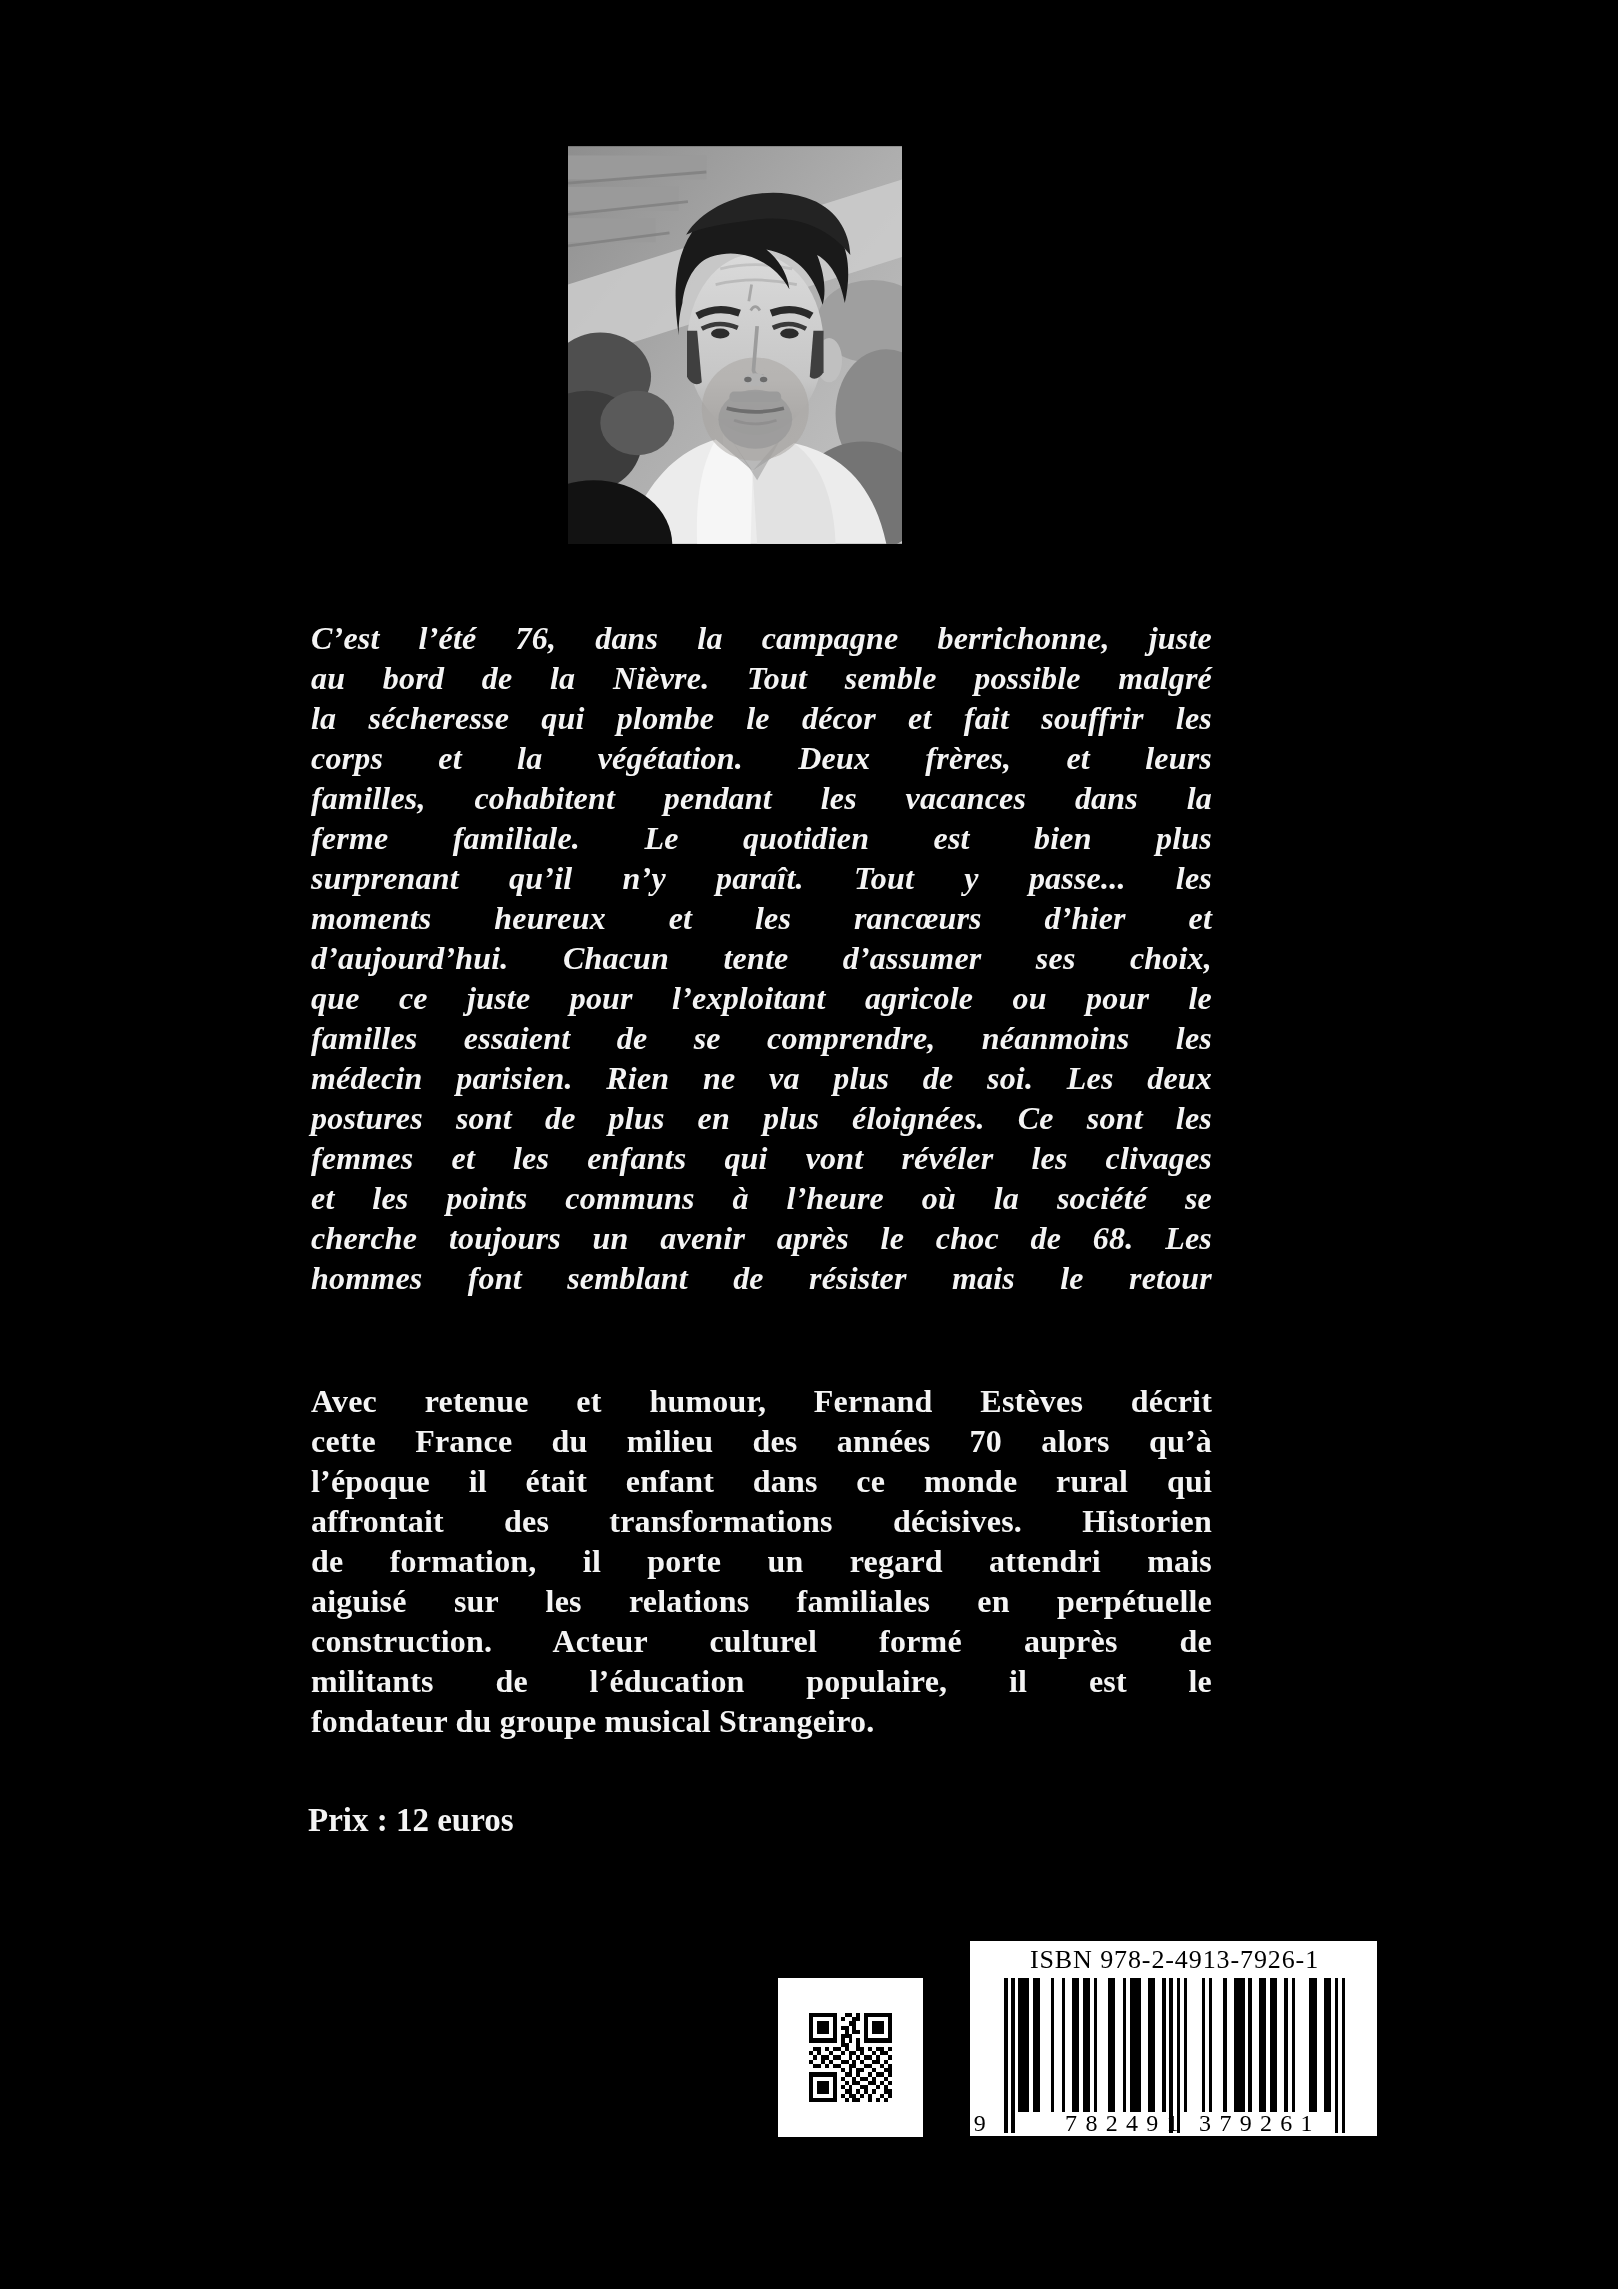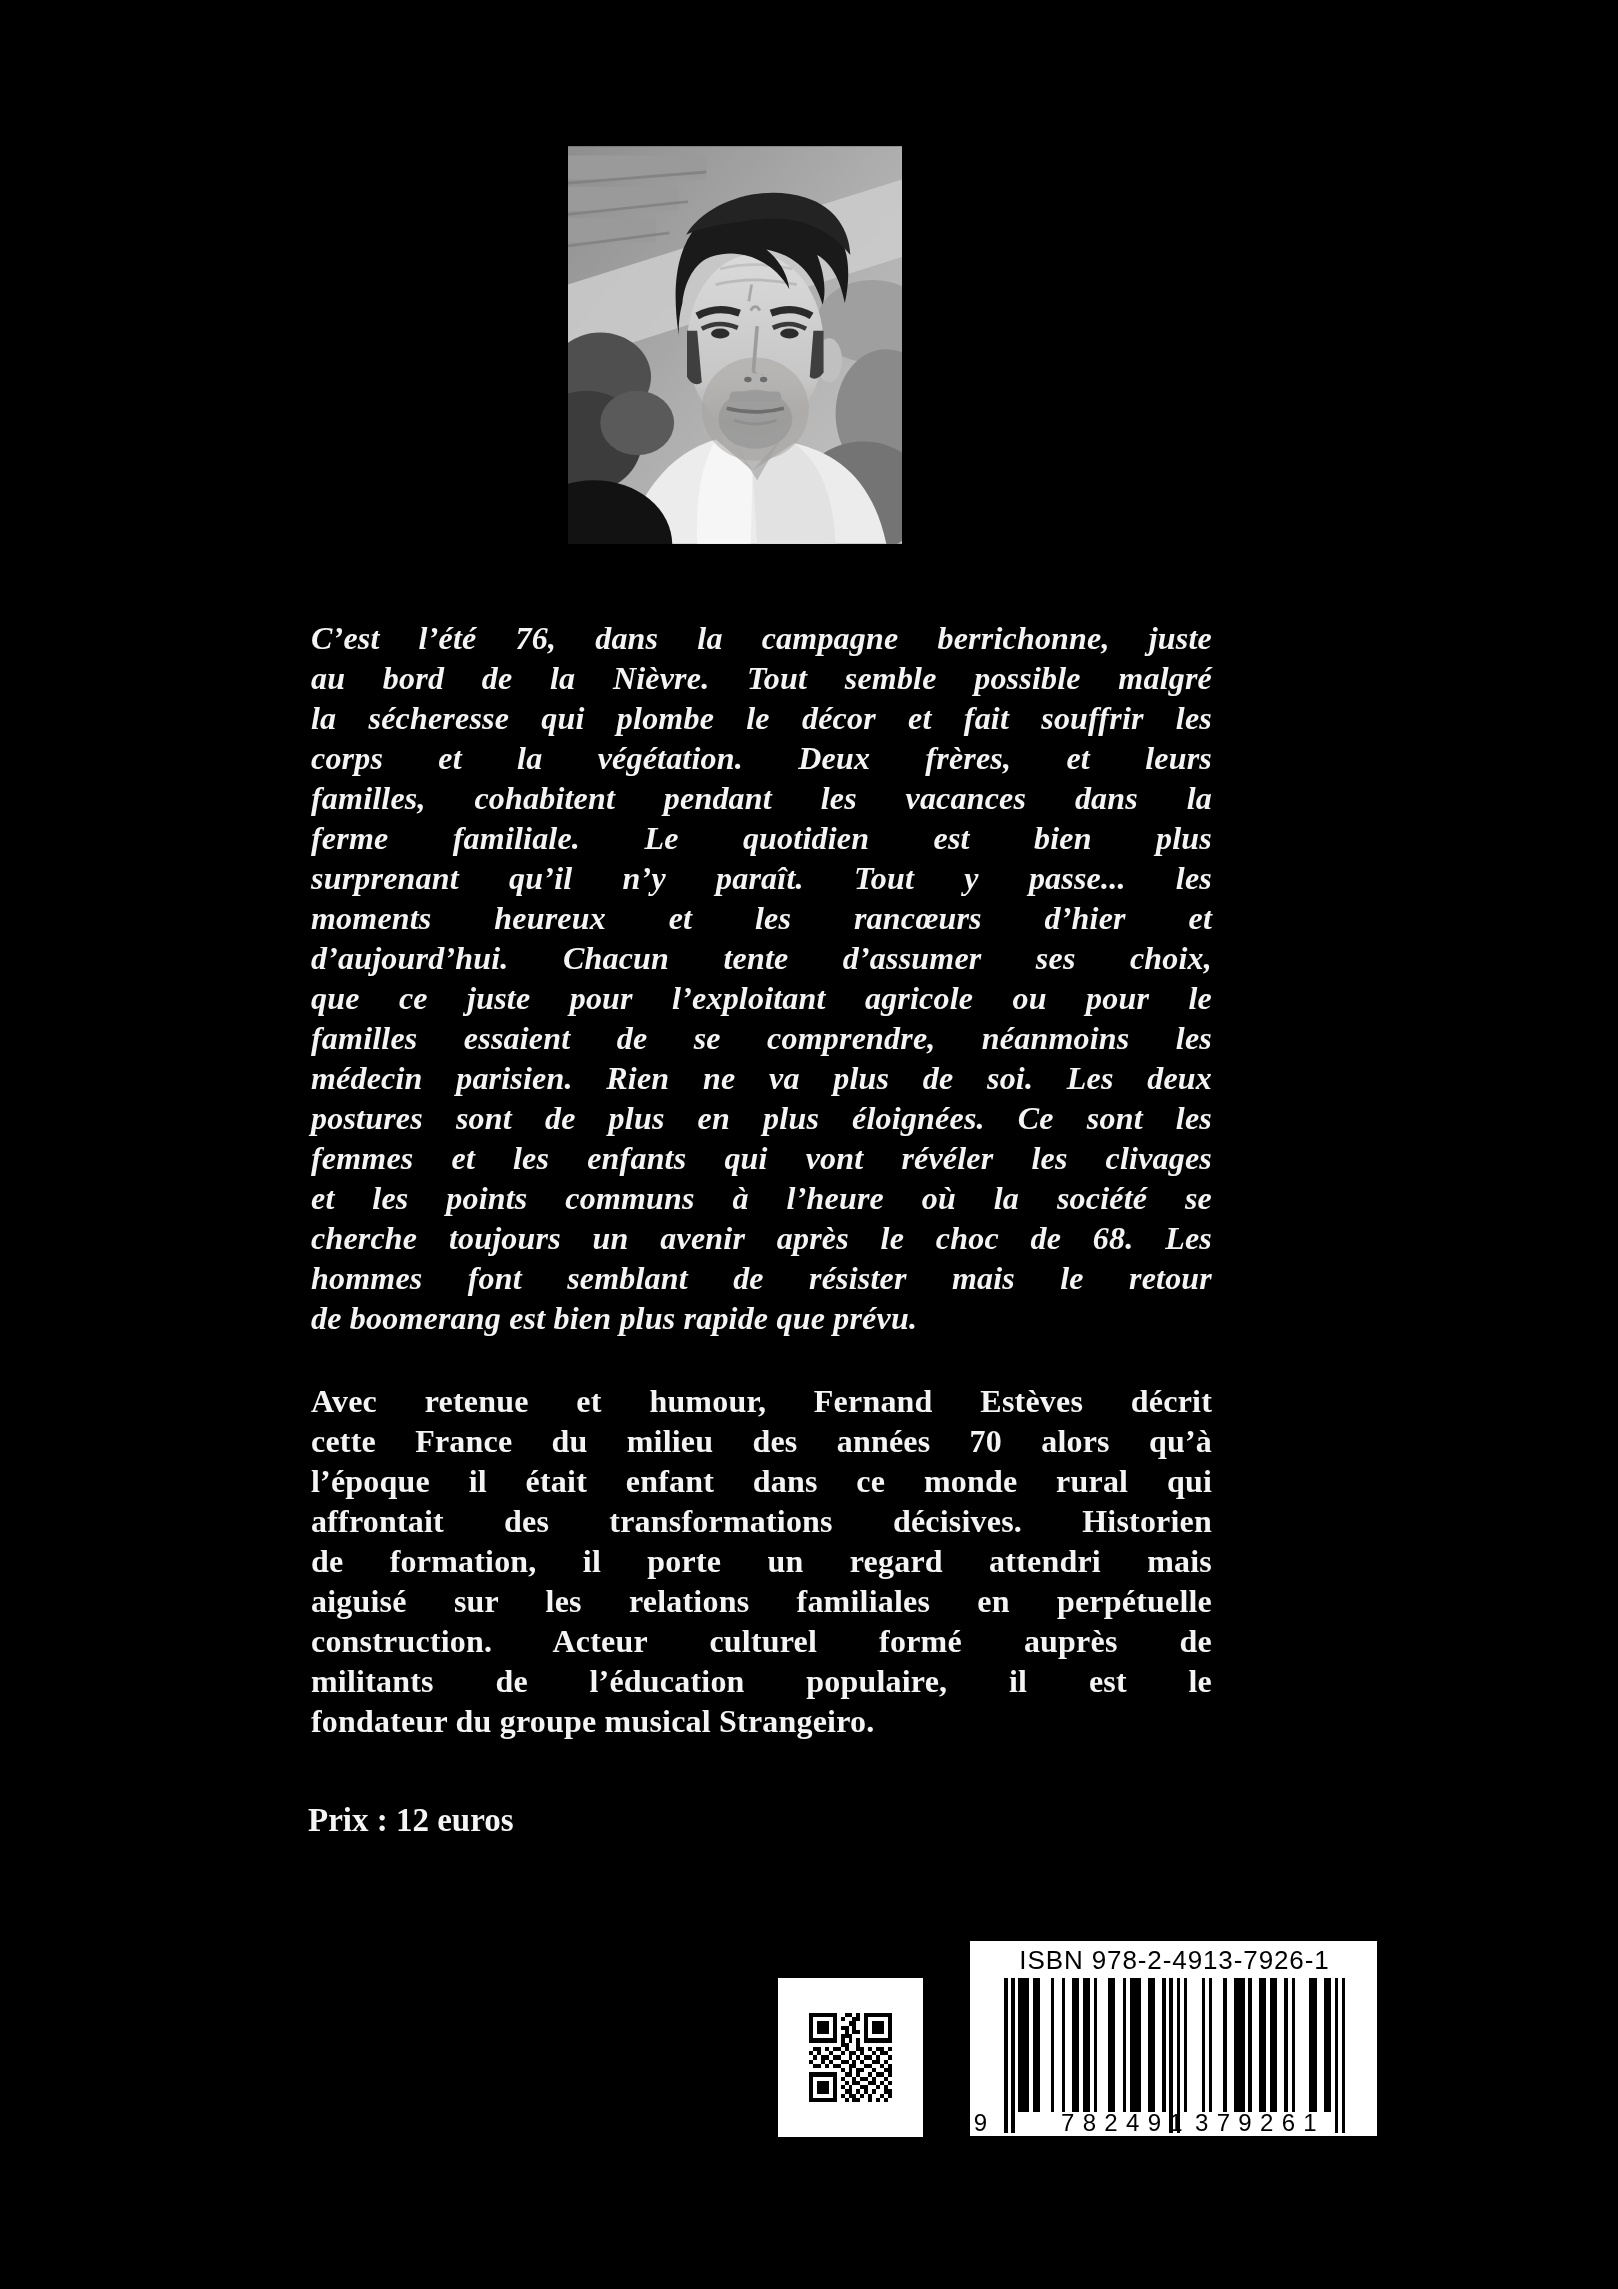--- a/index.html
+++ b/index.html
@@ -27,21 +27,21 @@
   .qr-panel{
     position:absolute;left:778px;top:1978px;width:145px;height:159px;background:#fff;
     display:flex;align-items:center;justify-content:center;
   }
   .qr{display:grid;grid-template-columns:repeat(21,1fr);grid-auto-rows:1fr;width:83px;height:89px;}
   .qr i{display:block;}
   .qr i.b{background:#000;}
   
   .barcode-panel{
     position:absolute;left:970px;top:1941px;width:407px;height:195px;background:#fff;
-    color:#000;font-family:Liberation Sans, sans-serif;
+    color:#000;font-family:Liberation Serif, serif;
   }
   .isbn-label{position:absolute;left:34px;top:3.7px;width:341px;text-align:center;font-size:26px;letter-spacing:0.9px;white-space:nowrap;}
   .bars{position:absolute;left:34px;top:37px;width:341px;height:155px;display:flex;align-items:flex-start;}
   .bars i{flex:1 1 auto;height:134px;display:block;}
   .bars i.b{background:#000;}
   .bars i.g{height:155px;}
   .bd{position:absolute;top:169px;font-size:24px;line-height:26px;}
   .bd-first{left:3.7px;}
   .bd-left{left:48px;width:144px;text-align:center;letter-spacing:8.3px;margin-left:36px;}
   .bd-right{left:218px;width:144px;text-align:center;letter-spacing:8.3px;}
@@ -128,21 +128,20 @@
       <div class="line">moments heureux et les rancœurs d’hier et</div>
       <div class="line">d’aujourd’hui. Chacun tente d’assumer ses choix,</div>
       <div class="line">que ce juste pour l’exploitant agricole ou pour le</div>
       <div class="line">familles essaient de se comprendre, néanmoins les</div>
       <div class="line">médecin parisien. Rien ne va plus de soi. Les deux</div>
       <div class="line">postures sont de plus en plus éloignées. Ce sont les</div>
       <div class="line">femmes et les enfants qui vont révéler les clivages</div>
       <div class="line">et les points communs à l’heure où la société se</div>
       <div class="line">cherche toujours un avenir après le choc de 68. Les</div>
       <div class="line">hommes font semblant de résister mais le retour</div>
-      <div class="line last">de boomerang est bien plus rapide que prévu.</div>
     </section>
 
   <section class="para bio">
       <div class="line">Avec retenue et humour, Fernand Estèves décrit</div>
       <div class="line">cette France du milieu des années 70 alors qu’à</div>
       <div class="line">l’époque il était enfant dans ce monde rural qui</div>
       <div class="line">affrontait des transformations décisives. Historien</div>
       <div class="line">de formation, il porte un regard attendri mais</div>
       <div class="line">aiguisé sur les relations familiales en perpétuelle</div>
       <div class="line">construction. Acteur culturel formé auprès de</div>

